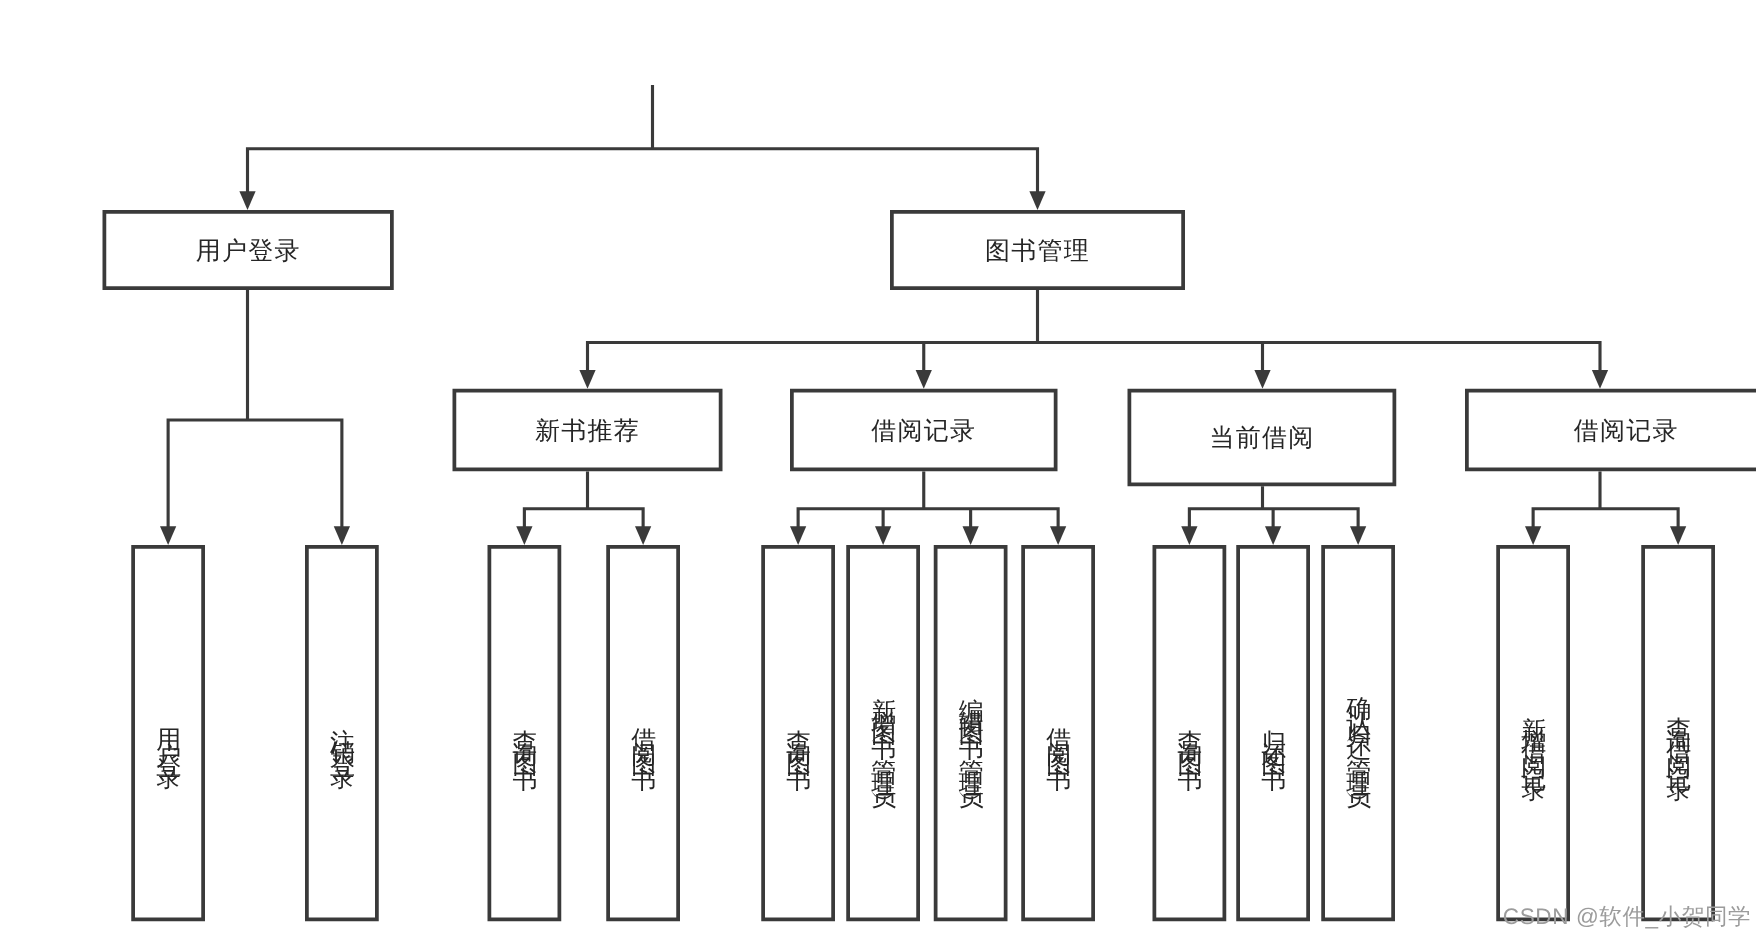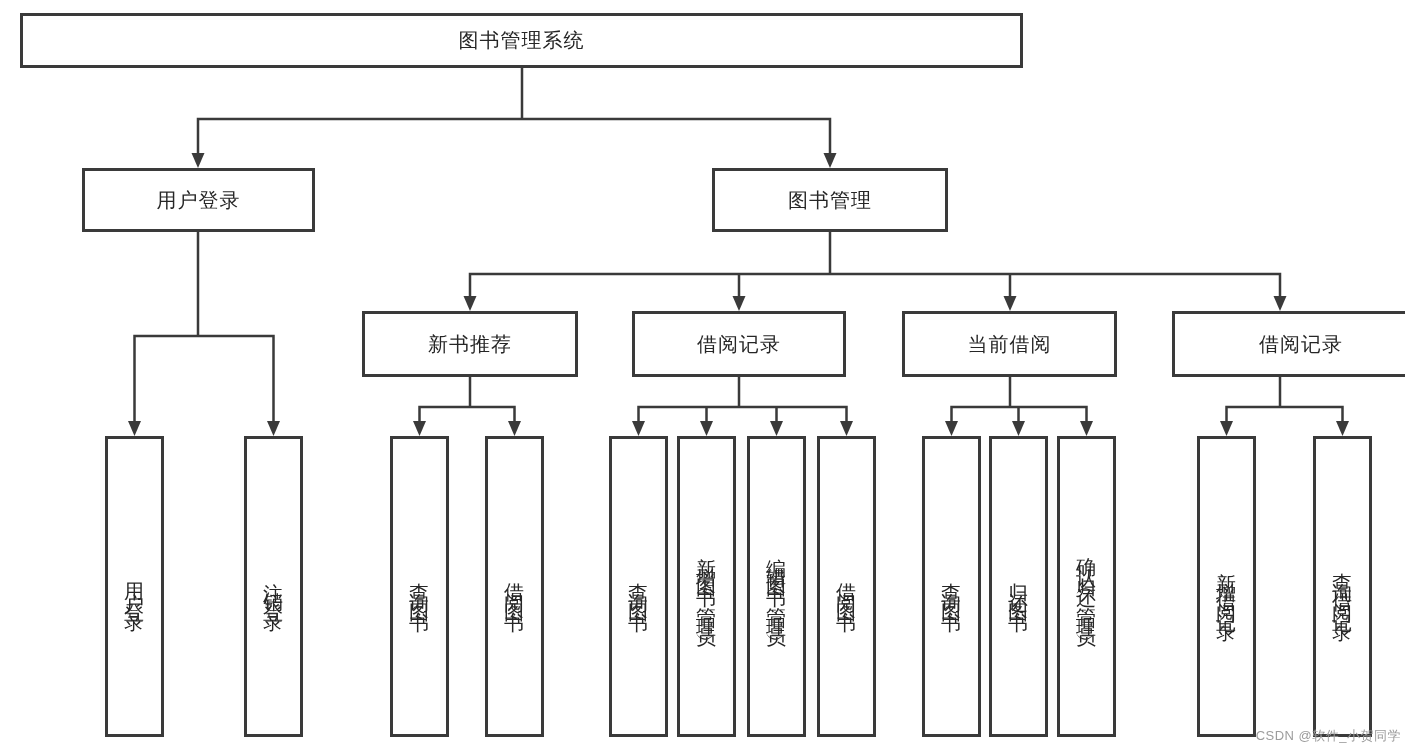--- a/index.html
+++ b/index.html
@@ -35,21 +35,21 @@
   .hlabel {
     font-size: 20px;
     letter-spacing: 1px;
     white-space: nowrap;
   }
   .root-box   { left: 20px;   top: 13px;  width: 1003px; height: 55px; }
   .l1-user    { left: 82px;   top: 168px; width: 233px;  height: 64px; }
   .l1-mgmt    { left: 712px;  top: 168px; width: 236px;  height: 64px; }
   .l2-newb    { left: 362px;  top: 311px; width: 216px;  height: 66px; }
   .l2-borrow  { left: 632px;  top: 311px; width: 214px;  height: 66px; }
-  .l2-current { left: 902px;  top: 311px; width: 215px;  height: 66px; }
+  .l2-current { left: 902px;  top: 311px; width: 215px;  height: 78px; }
   .l2-records { left: 1172px; top: 311px; width: 258px;  height: 66px; }
   .leaf {
     position: absolute;
     top: 436px;
     width: 59px;
     height: 301px;
     box-sizing: border-box;
     background: #ffffff;
     border: 3px solid #3a3a3a;
     display: flex;
@@ -76,21 +76,21 @@
   .leaf-8  { left: 817px; }
   .leaf-9  { left: 922px; }
   .leaf-10 { left: 989px; }
   .leaf-11 { left: 1057px; }
   .leaf-12 { left: 1197px; }
   .leaf-13 { left: 1313px; }
   .watermark {
     position: absolute;
     right: 4px;
     bottom: 2px;
-    font-size: 13px;
+    font-size: 18px;
     color: #9c9c9c;
     letter-spacing: 0.5px;
     z-index: 3;
     white-space: nowrap;
   }
 </style>
 </head>
 <body>
 
 <div class="canvas">
@@ -121,23 +121,20 @@
       <polygon points="770,421 783,421 776.5,436"></polygon>
       <polygon points="840,421 853,421 846.5,436"></polygon>
       <polygon points="945,421 958,421 951.5,436"></polygon>
       <polygon points="1012,421 1025,421 1018.5,436"></polygon>
       <polygon points="1080,421 1093,421 1086.5,436"></polygon>
       <polygon points="1220,421 1233,421 1226.5,436"></polygon>
       <polygon points="1336,421 1349,421 1342.5,436"></polygon>
     </g>
   </svg>
 
-  <div class="node root-box">
-    <span class="hlabel">图书管理系统</span>
-  </div>
 
   <div class="node l1-user">
     <span class="hlabel">用户登录</span>
   </div>
   <div class="node l1-mgmt">
     <span class="hlabel">图书管理</span>
   </div>
 
   <div class="node l2-newb">
     <span class="hlabel">新书推荐</span>

